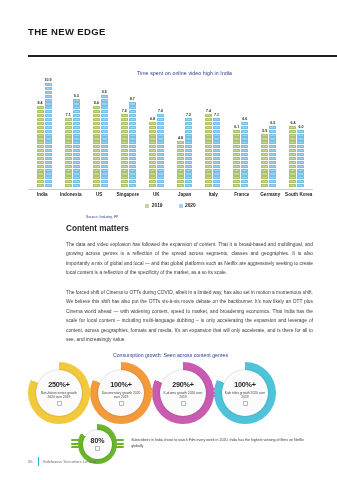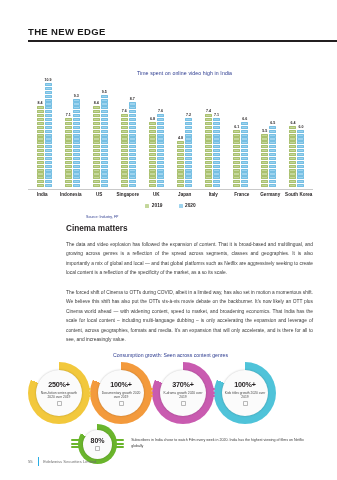--- a/index.html
+++ b/index.html
@@ -8,21 +8,21 @@
     background: #ffffff;
     font-family: "Liberation Sans", sans-serif;
     overflow: hidden;
   }
   .page { position: relative; width: 337px; height: 480px; background:#fff; }
 
   
   .header { position: absolute; left: 28px; top: 26px; width: 309px; }
   .header-title {
     font-size: 9.5px; font-weight: bold; letter-spacing: .35px;
-    color: #1a1a1a; padding-bottom: 3px;
+    color: #1a1a1a; padding-bottom: 18px;
   }
   .header-rule { height: 2.2px; background: #231f20; width: 309px; }
 
   
   .chart-wrap { position: absolute; left: 28px; top: 70px; width: 285px; }
   .chart-title {
     font-size: 5.2px; color: #2b3a8f; text-align: center;
     margin-left: 28px; margin-bottom: 4px; letter-spacing:.1px;
   }
   .plot {
@@ -650,21 +650,21 @@
       </div>
       <div class="lg">
         <span class="swatch sw20"></span>
         <span>2020</span>
       </div>
     </div>
     <div class="source">Source: Industry, FP</div>
   </div>
 
   <div class="content">
-    <div class="h2">Cinema matters</div>
+    <div class="h2">Content matters</div>
     <p class="para">The data and video explosion has followed the expansion of content. That it is broad-based and multilingual, and growing across genres is a reflection of the spread across segments, classes and geographies. It is also importantly a mix of global and local — and that global platforms such as Netflix are aggressively seeking to create local content is a reflection of the specificity of the market, as a so its scale.</p>
     <p class="para">The forced shift of Cinema to OTTs during COVID, albeit in a limited way, has also set in motion a momentous shift. We believe this shift has also put the OTTs vis-à-vis movie debate on the backburner. It's now likely an OTT plus Cinema world ahead — with widening content, speed to market, and broadening economics. That India has the scale for local content – including multi-language dubbing – is only accelerating the expansion and leverage of content, across geographies, formats and media. It's an expansion that will only accelerate, and is there for all to see, and increasingly value.</p>
   </div>
 
   <div class="info-wrap">
     <div class="info-title">Consumption growth: Seen across content genres</div>
     <div class="circles" id="circles">
         <div class="circ">
           <div class="ring" style="background: conic-gradient(rgb(242, 200, 60) 0deg, rgb(242, 200, 60) 82%, rgba(0, 0, 0, 0) 82%, rgba(0, 0, 0, 0) 100%);"></div>
           <div class="inner">
@@ -682,21 +682,21 @@
           </div>
           <div class="connector" style="left: -8px; top: 26px;">
             <span style="background: rgb(242, 200, 60);"></span>
             <span style="background: rgb(242, 200, 60);"></span>
             <span style="background: rgb(242, 200, 60);"></span>
           </div>
         </div>
         <div class="circ">
           <div class="ring" style="background: conic-gradient(rgb(201, 91, 176) 0deg, rgb(201, 91, 176) 82%, rgba(0, 0, 0, 0) 82%, rgba(0, 0, 0, 0) 100%);"></div>
           <div class="inner">
-            <div class="cval">370%+</div>
+            <div class="cval">290%+</div>
             <div class="cdesc">K-drama growth 2020 over 2019</div>
             <div class="cicon"></div>
           </div>
           <div class="connector" style="left: -8px; top: 26px;">
             <span style="background: rgb(243, 154, 60);"></span>
             <span style="background: rgb(243, 154, 60);"></span>
             <span style="background: rgb(243, 154, 60);"></span>
           </div>
         </div>
         <div class="circ">

